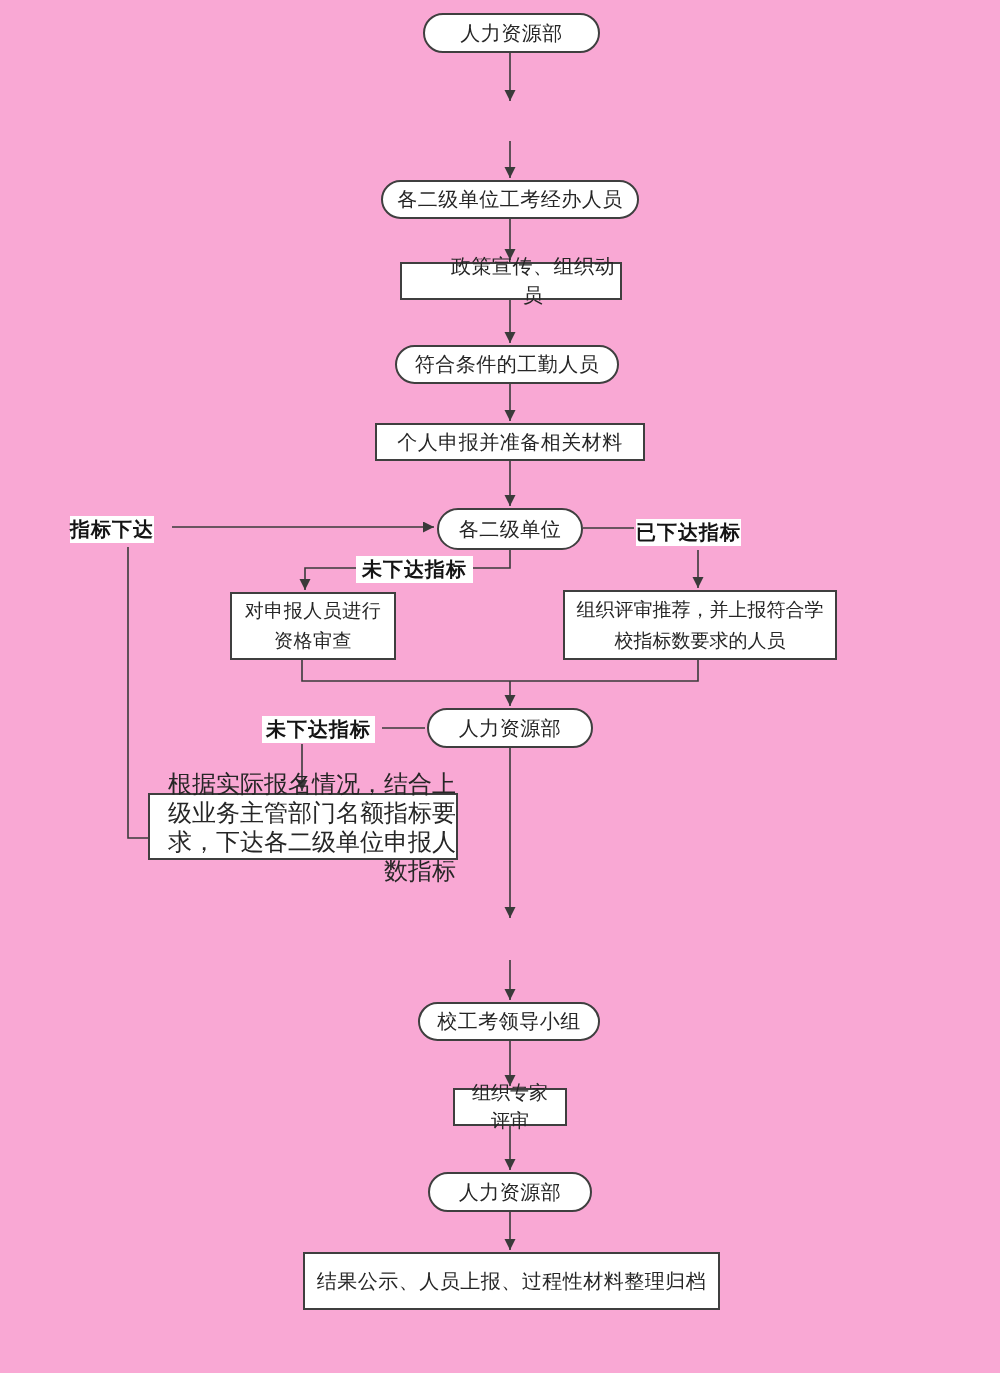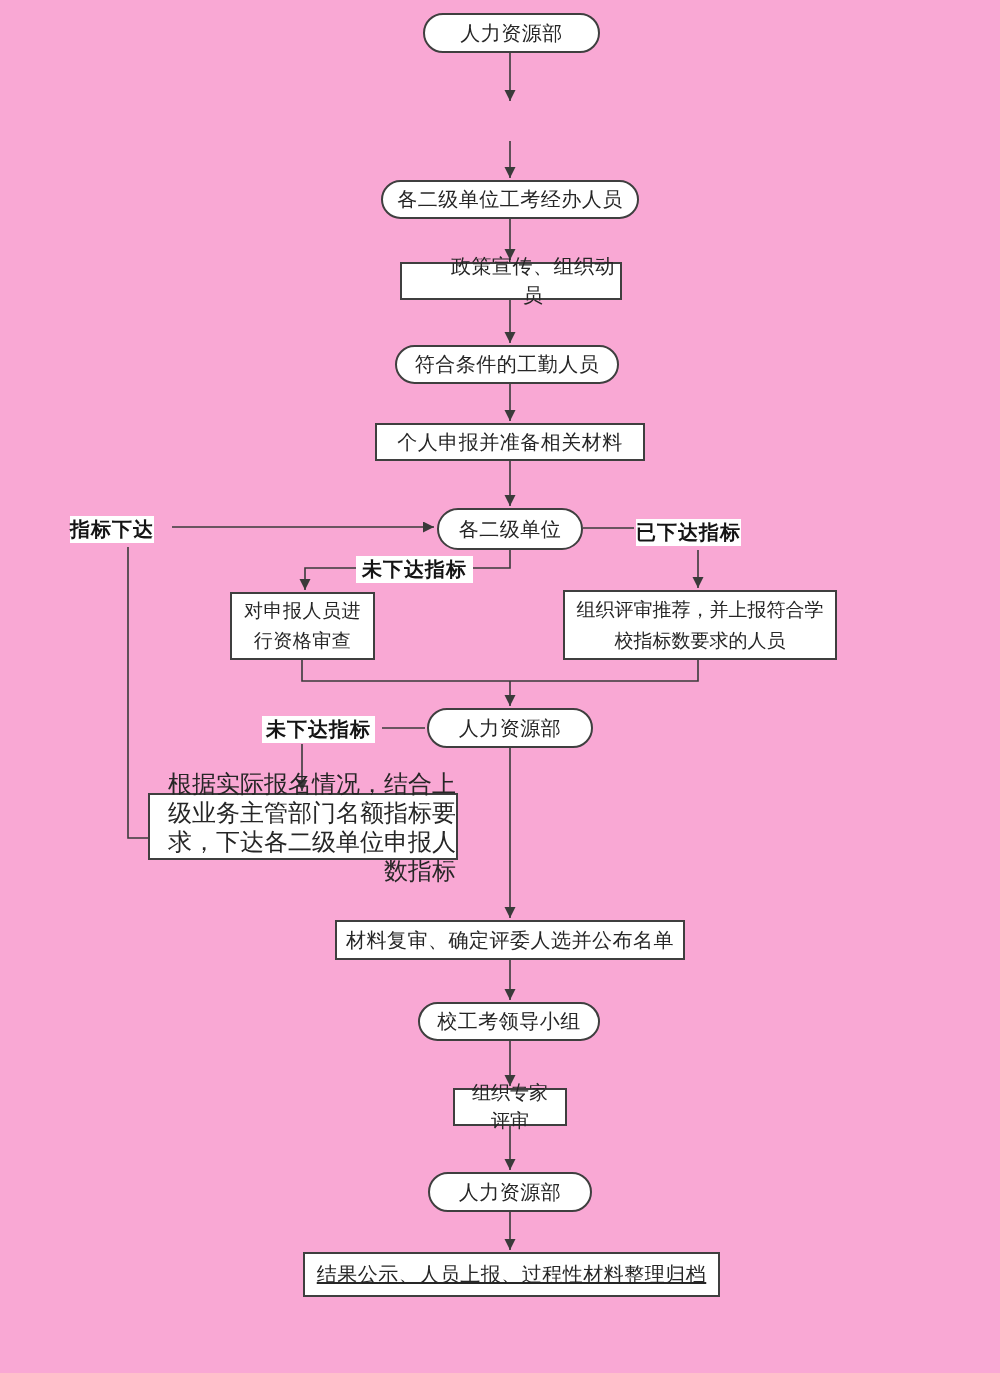--- a/index.html
+++ b/index.html
@@ -27,26 +27,26 @@
   #n-qualified  {left:395px;top:345px; width:224px;height:39px;}
   #n-units      {left:437px;top:508px; width:146px;height:42px;}
   #n-hr-mid     {left:427px;top:708px; width:166px;height:40px;}
   #n-leading    {left:418px;top:1002px;width:182px;height:39px;}
   #n-hr-bottom  {left:428px;top:1172px;width:164px;height:40px;}
 
   
   #n-notice    {left:255px;top:103px; width:505px;height:38px;}
   #n-publicity {left:400px;top:262px; width:222px;height:38px;padding-left:44px;}
   #n-personal  {left:375px;top:423px; width:270px;height:38px;}
-  #n-qualif    {left:230px;top:592px; width:145px;height:68px;padding:16px 10px;font-size:19px;line-height:30px;}
+  #n-qualif    {left:230px;top:592px; width:166px;height:68px;padding:16px 10px;font-size:19px;line-height:30px;}
   #n-recommend {left:563px;top:590px; width:274px;height:70px;padding:17px 10px;font-size:19px;line-height:31px;letter-spacing:0;}
   #n-quota     {left:148px;top:793px; width:310px;height:67px;font-size:24px;line-height:29px;letter-spacing:0;text-align:right;}
   #n-material  {left:335px;top:920px; width:350px;height:40px;}
   #n-expert    {left:453px;top:1088px;width:114px;height:38px;font-size:19px;letter-spacing:0;padding:12px;}
-  #n-publish   {left:303px;top:1252px;width:417px;height:45px;text-decoration:underline;}
+  #n-publish   {left:303px;top:1252px;width:417px;height:58px;}
 
   
   #l-quota-issue   {left:70px; top:516px;}
   #l-quota-done    {left:636px;top:519px;}
   #l-pending-units {left:356px;top:556px;padding:0 6px;}
   #l-pending-hr    {left:262px;top:716px;padding:0 4px;}
 </style>
 </head>
 <body>
 
@@ -91,21 +91,20 @@
   <div class="node oval" id="n-start-hr">人力资源部</div>
   <div class="node oval" id="n-unit-staff">各二级单位工考经办人员</div>
   <div class="node rect" id="n-publicity">政策宣传、组织动员</div>
   <div class="node oval" id="n-qualified">符合条件的工勤人员</div>
   <div class="node rect" id="n-personal">个人申报并准备相关材料</div>
   <div class="node oval" id="n-units">各二级单位</div>
   <div class="node rect" id="n-qualif">对申报人员进行资格审查</div>
   <div class="node rect" id="n-recommend">组织评审推荐，并上报符合学校指标数要求的人员</div>
   <div class="node oval" id="n-hr-mid">人力资源部</div>
   <div class="node rect" id="n-quota">根据实际报名情况，结合上级业务主管部门名额指标要求，下达各二级单位申报人数指标</div>
-  <div class="node rect" id="n-material">材料复审、确定评委人选并公布名单</div>
   <div class="node oval" id="n-leading">校工考领导小组</div>
   <div class="node rect" id="n-expert">组织专家评审</div>
   <div class="node oval" id="n-hr-bottom">人力资源部</div>
   <div class="node rect" id="n-publish">结果公示、人员上报、过程性材料整理归档</div>
 
   <div class="edge-label" id="l-quota-issue">指标下达</div>
   <div class="edge-label" id="l-quota-done">已下达指标</div>
   <div class="edge-label" id="l-pending-units">未下达指标</div>
   <div class="edge-label" id="l-pending-hr">未下达指标</div>
 

